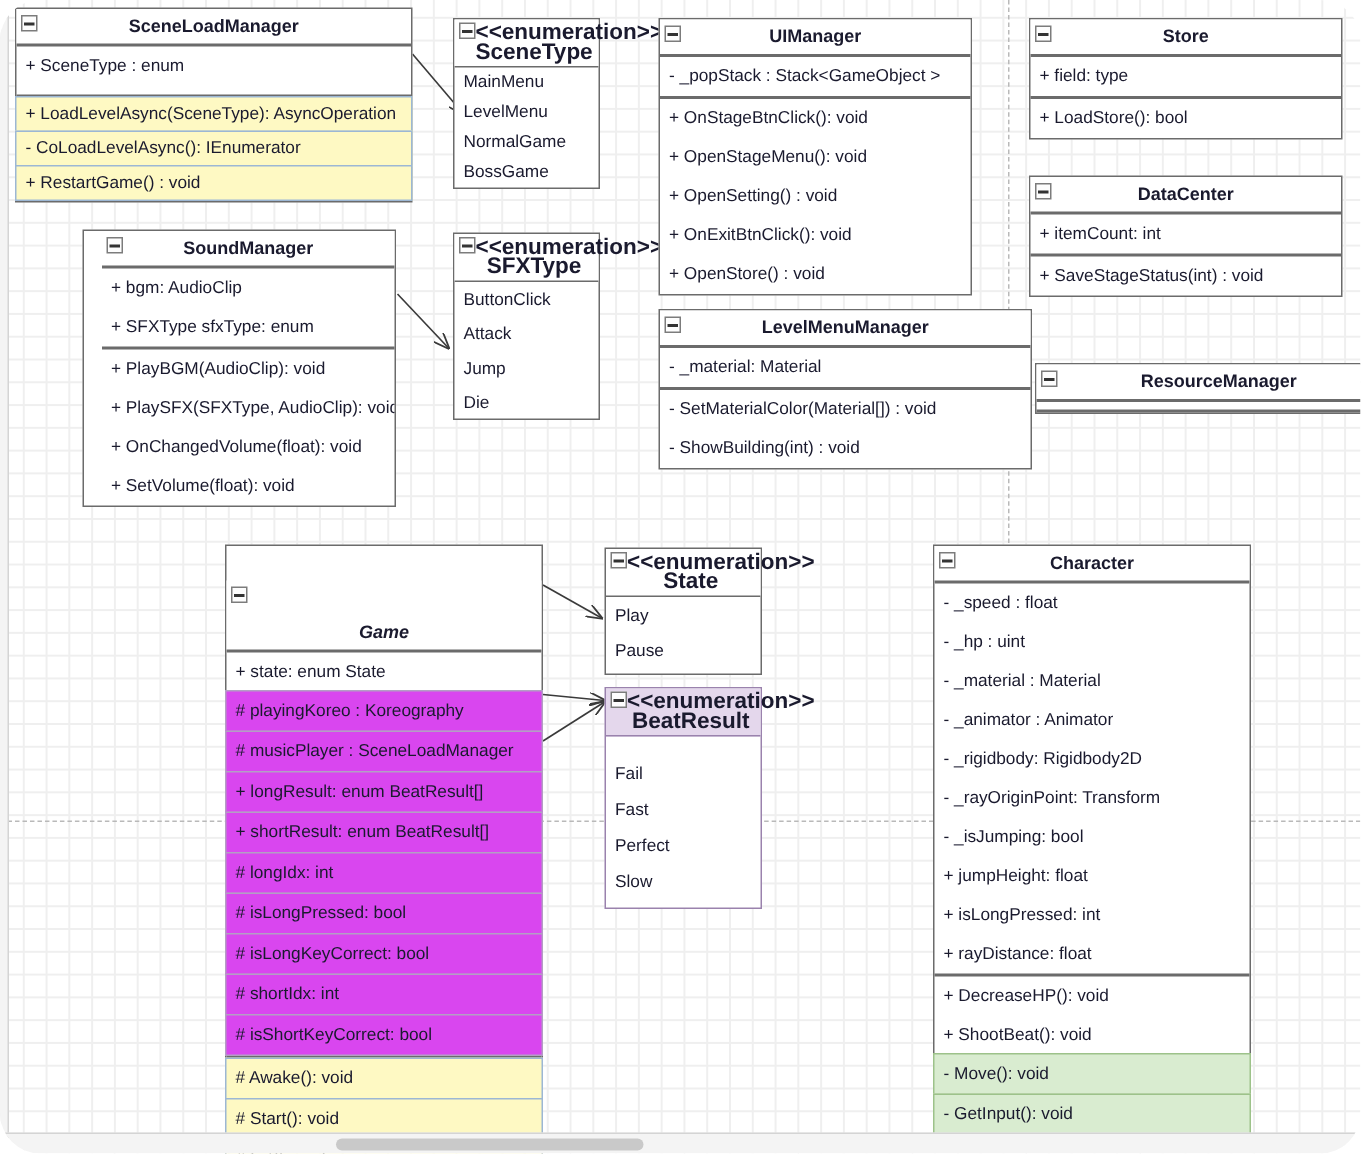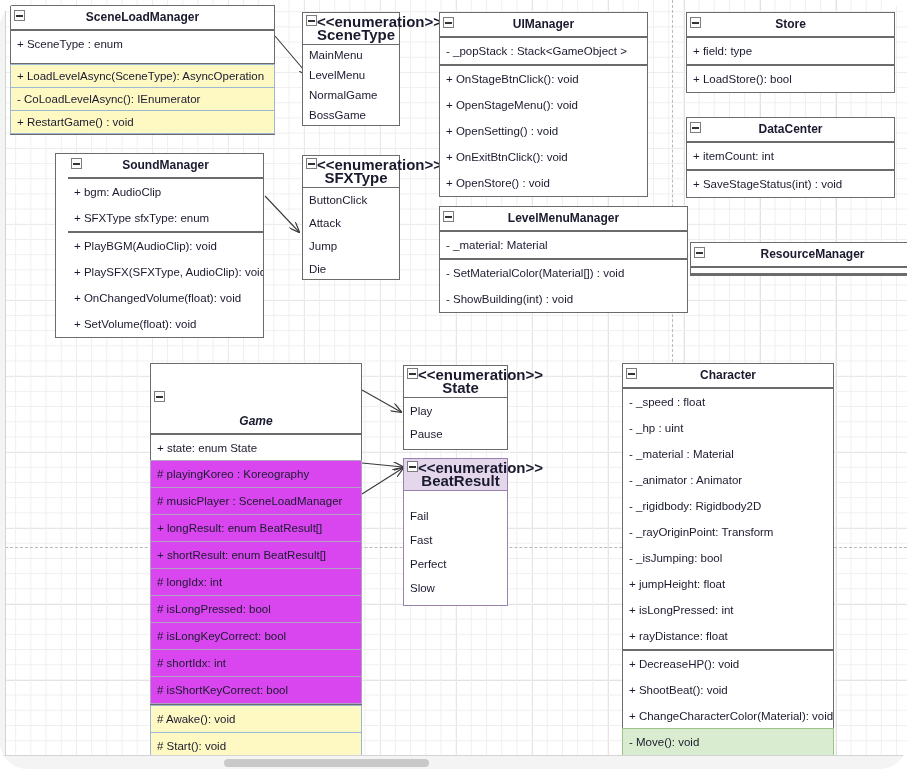--- a/index.html
+++ b/index.html
@@ -335,21 +335,20 @@
       <div class="row plain sp">- _rigidbody: Rigidbody2D</div>
       <div class="row plain sp">- _rayOriginPoint: Transform</div>
       <div class="row plain sp">- _isJumping: bool</div>
       <div class="row plain sp">+ jumpHeight: float</div>
       <div class="row plain sp">+ isLongPressed: int</div>
       <div class="row plain sp">+ rayDistance: float</div>
     </div>
     <div class="sect">
       <div class="row plain sp">+ DecreaseHP(): void</div>
       <div class="row plain sp">+ ShootBeat(): void</div>
-      <div class="row plain sp">+ ChangeCharacterColor(Material): void</div>
       <div class="row green sp">- Move(): void</div>
       <div class="row green sp">- GetInput(): void</div>
     </div>
   </div>
 
   <div class="edge-left"></div>
   <div class="edge-bottom">
     <div class="hscroll"></div>
   </div>
 </div>

